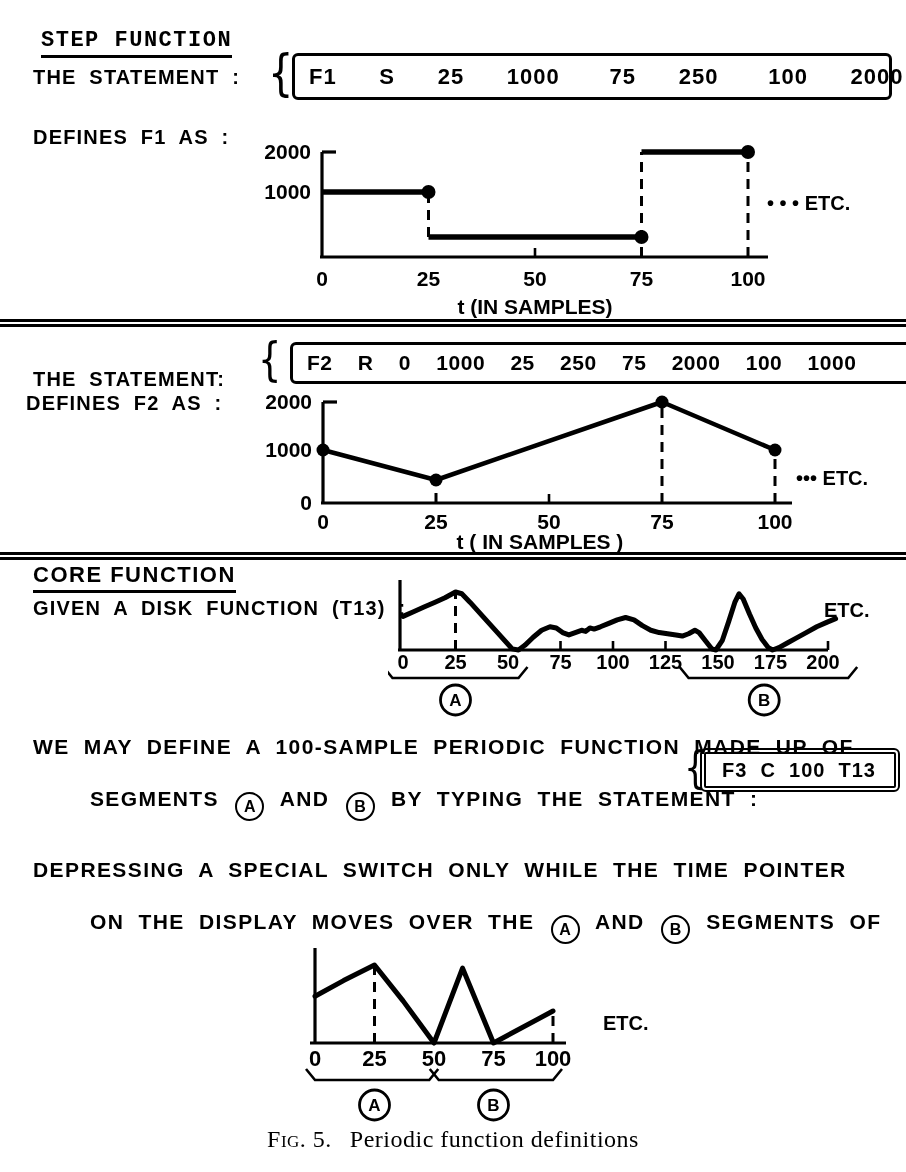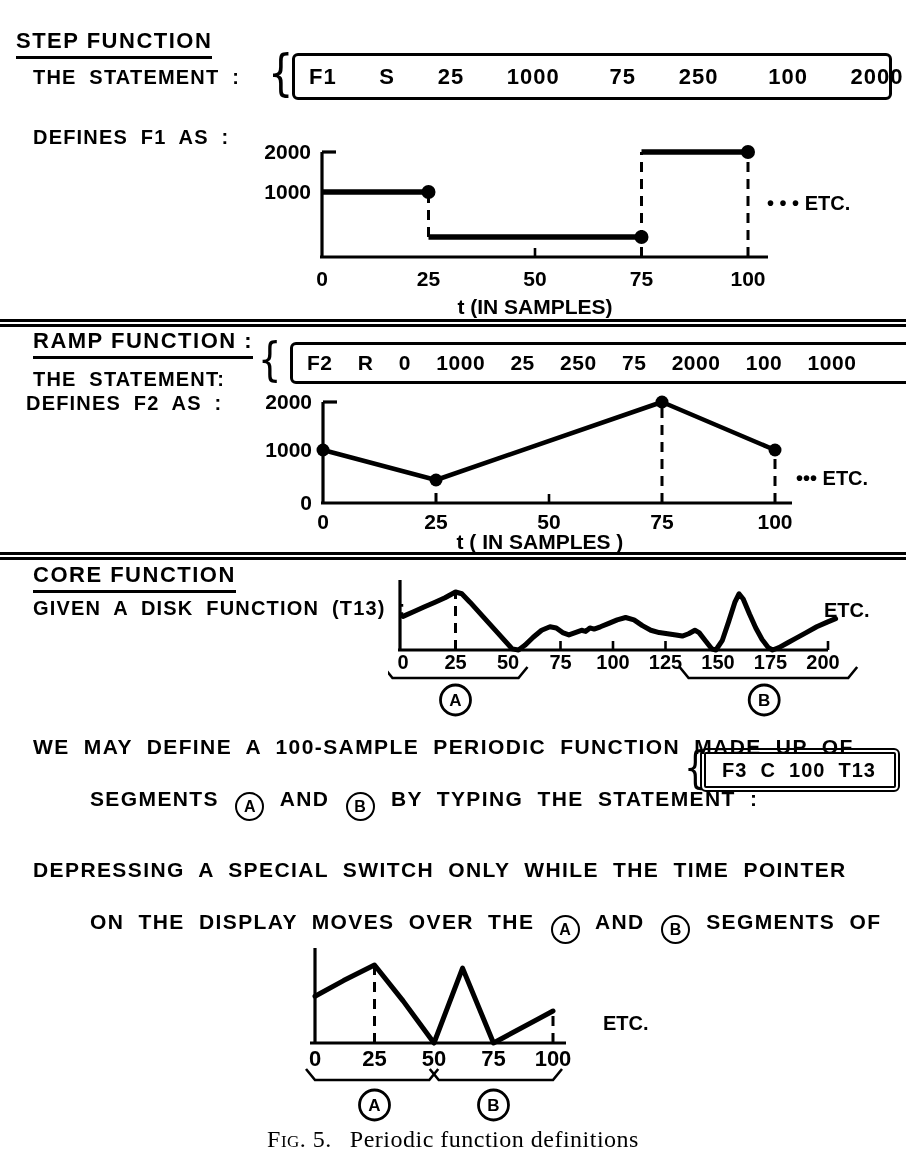--- a/index.html
+++ b/index.html
@@ -25,21 +25,21 @@
   svg text{font-family:"Liberation Sans",sans-serif;font-weight:700;fill:#000;}
   .caption{width:906px;text-align:center;font-family:Liberation Serif, serif;
            font-size:24px;color:#000;letter-spacing:.5px;}
   .figlabel{font-variant:small-caps;margin-right:18px;}
 </style>
 </head>
 <body>
 
 <div id="canvas">
 
-  <div class="abs hand heading" style="left:16px;top:28px;">STEP FUNCTION</div>
+  <div class="abs hand heading" style="left:41px;top:28px;font-family:Liberation Mono, monospace;">STEP FUNCTION</div>
 
   <div class="abs hand label" style="left:33px;top:66px;">THE STATEMENT :</div>
   <div class="abs brace" style="left:268px;top:48px;">{</div>
   <div class="abs stmtbox" style="left:292px;top:53px;width:600px;height:47px;font-size:22px;letter-spacing:1px;">F1      S      25      1000       75      250       100      2000</div>
 
   <div class="abs hand label" style="left:33px;top:126px;">DEFINES F1 AS :</div>
 
   <div class="chart" style="left: 240px; top: 133px; width: 666px; height: 187px;">
       <svg width="666" height="187">
         <line x1="82" y1="19" x2="82" y2="124" stroke="#000" stroke-width="3.2"></line>
@@ -62,21 +62,20 @@
         <text x="508" y="153" font-size="21" text-anchor="middle">100</text>
         <text x="71" y="26" font-size="21" text-anchor="end">2000</text>
         <text x="71" y="66" font-size="21" text-anchor="end">1000</text>
         <text x="295" y="181" font-size="21" text-anchor="middle">t (IN SAMPLES)</text>
         <text x="527" y="77" font-size="20" text-anchor="start">• • • ETC.</text>
       </svg>
     </div>
 
   <div class="abs rule" style="left:0px;top:319px;width:906px;"></div>
 
-  <div class="abs hand heading" style="left:33px;top:328px;">RAMP FUNCTION :</div>
 
   <div class="abs hand label" style="left:33px;top:368px;">THE STATEMENT:</div>
   <div class="abs brace" style="left:258px;top:336px;font-size:46px;">{</div>
   <div class="abs stmtbox" style="left:290px;top:342px;width:624px;height:42px;font-size:21px;letter-spacing:.5px;">F2    R    0    1000    25    250    75    2000    100    1000</div>
 
   <div class="abs hand label" style="left:26px;top:392px;">DEFINES F2 AS :</div>
 
   <div class="chart" style="left: 240px; top: 388px; width: 666px; height: 172px;">
       <svg width="666" height="172">
         <line x1="83" y1="14" x2="83" y2="115" stroke="#000" stroke-width="3.2"></line>

